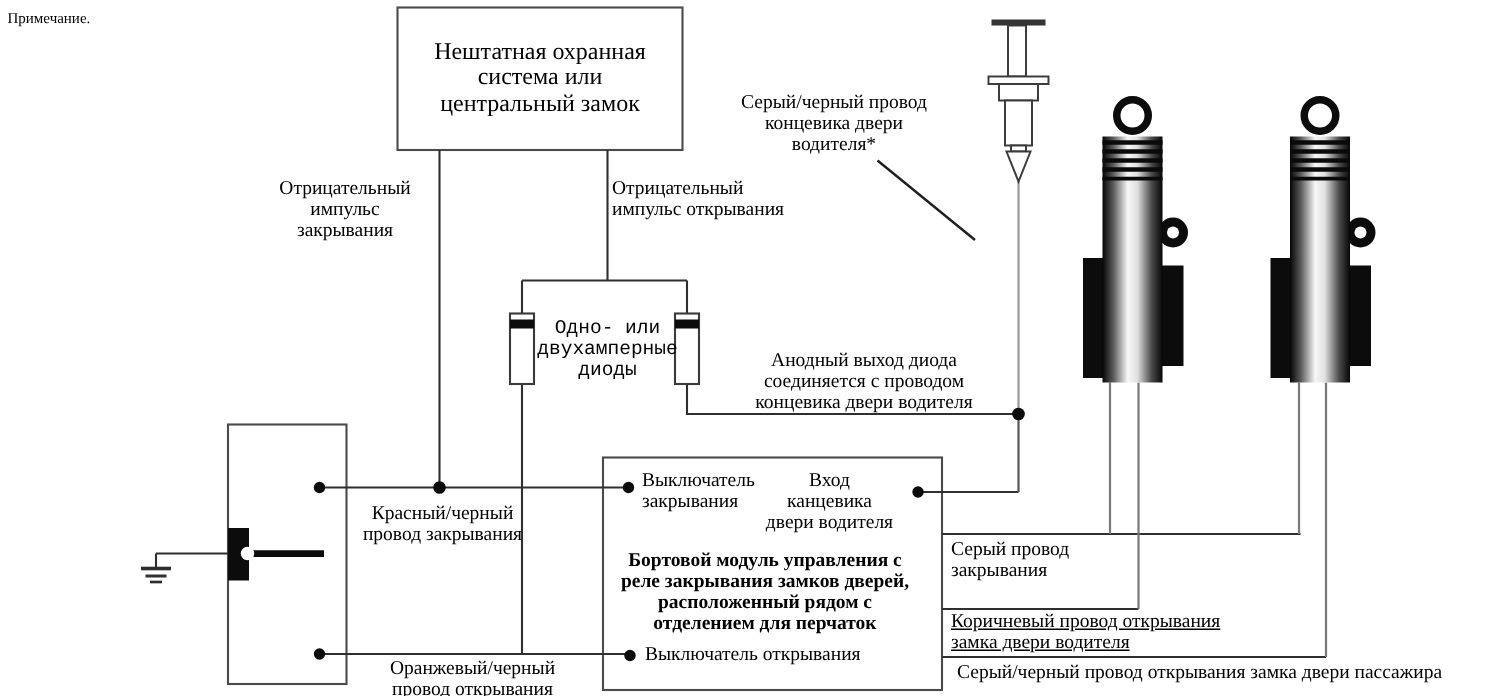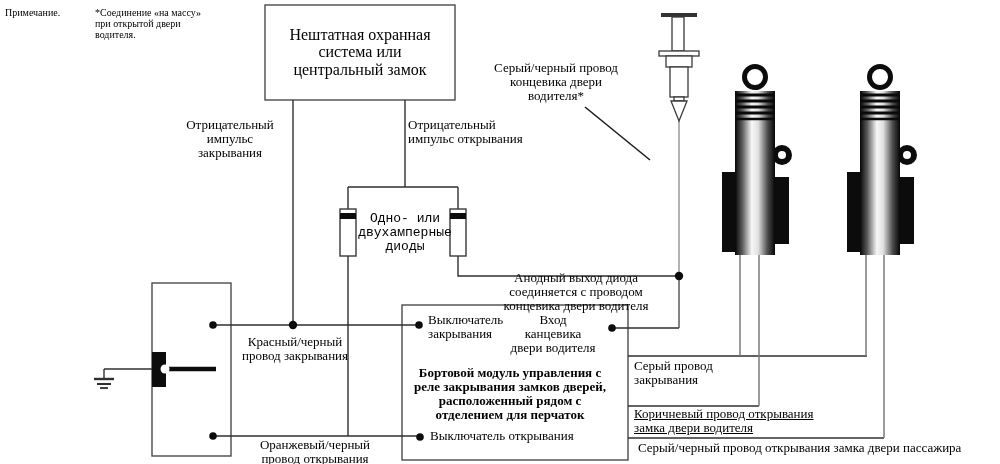--- a/index.html
+++ b/index.html
@@ -136,44 +136,41 @@
       <circle cx="293" cy="325" r="4.2"></circle>
       <circle cx="419" cy="325" r="3.8"></circle>
       <circle cx="612" cy="328" r="3.8"></circle>
       <circle cx="213" cy="436" r="3.8"></circle>
       <circle cx="420" cy="437" r="3.8"></circle>
       <circle cx="679" cy="276" r="4.2"></circle>
     </g>
   </svg>
 
   <div class="lbl note" style="left:5px; top:8px;">Примечание.</div>
-  <div class="lbl note" style="left:95px; top:8px; width:170px;">*Соединение «на массу»
-при открытой двери
-водителя.</div>
 
   <div class="lbl c" style="left:270px; top:26px; width:180px; font-size:16px;">Нештатная охранная
 система или
 центральный замок</div>
 
   <div class="lbl c" style="left:170px; top:118px; width:120px;">Отрицательный
 импульс
 закрывания</div>
 
   <div class="lbl" style="left:408px; top:118px; width:150px;">Отрицательный
 импульс открывания</div>
 
   <div class="lbl c" style="left:480px; top:61px; width:152px;">Серый/черный провод
 концевика двери
 водителя*</div>
 
   <div class="lbl c" style="left:345px; top:212px; width:120px;font-family:Liberation Mono, monospace;">Одно- или
 двухамперные
 диоды</div>
 
-  <div class="lbl c" style="left:481px; top:233px; width:190px;margin-top:38px;">Анодный выход диода
+  <div class="lbl c" style="left:481px; top:233px; width:190px;">Анодный выход диода
 соединяется с проводом
 концевика двери водителя</div>
 
   <div class="lbl c" style="left:225px; top:335px; width:140px;">Красный/черный
 провод закрывания</div>
 
   <div class="lbl c" style="left:235px; top:438px; width:160px;">Оранжевый/черный
 провод открывания</div>
 
   <div class="lbl" style="left:428px; top:313px;">Выключатель

